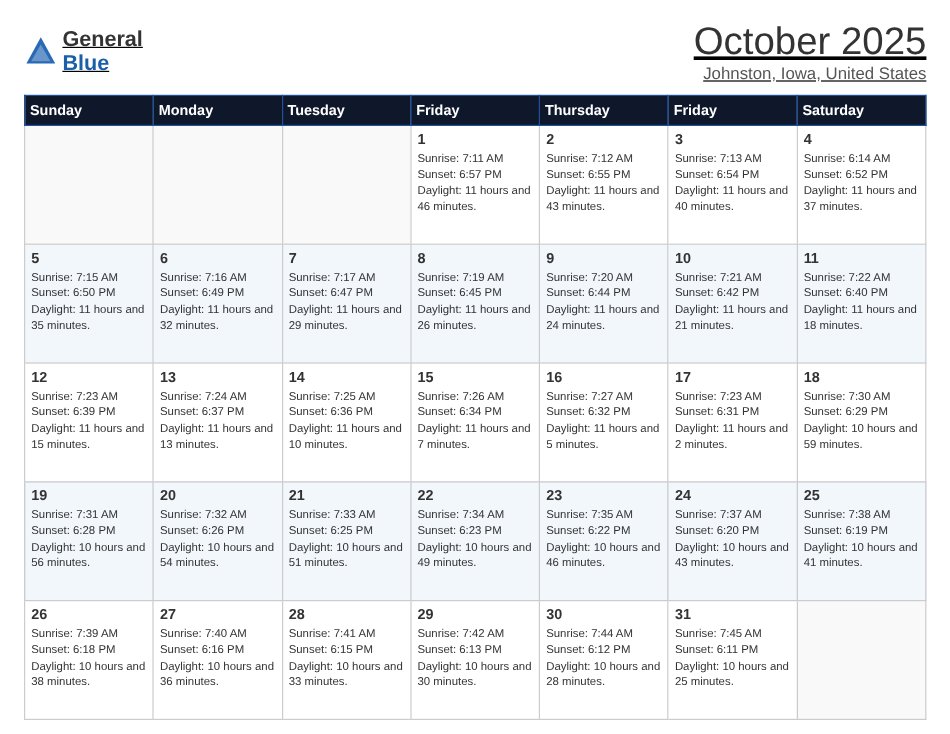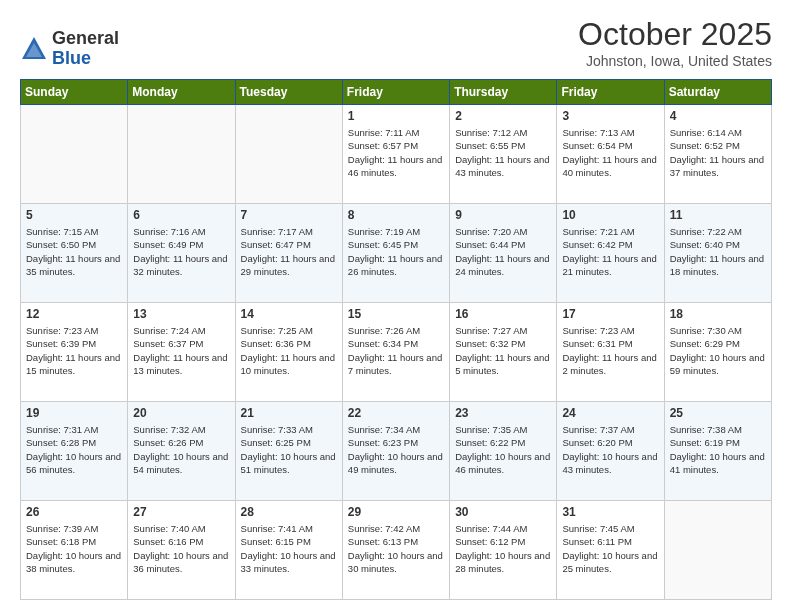--- a/index.html
+++ b/index.html
@@ -13,22 +13,23 @@
     .page {
       width: 792px;
       height: 612px;
       padding: 16px 20px 12px 20px;
       display: flex;
       flex-direction: column;
     }
     .header {
       display: flex;
       justify-content: space-between;
-      align-items: flex-end;
+      align-items: center;
       margin-bottom: 10px;
+      text-decoration: underline;
     }
     .logo {
       display: flex;
       align-items: center;
       gap: 4px;
     }
     .logo-text {
       font-size: 18px;
       font-weight: bold;
       line-height: 1.1;
@@ -52,21 +53,21 @@
       color: #555;
     }
     .calendar {
       flex: 1;
       border: 1px solid #ccc;
       border-collapse: collapse;
       width: 100%;
       table-layout: fixed;
     }
     .calendar th {
-      background: #4d7c0f;
+      background: #0f172a;
       color: #fff;
       font-size: 12px;
       font-weight: bold;
       padding: 5px 4px;
       text-align: left;
       border: 1px solid #1e5199;
     }
     .calendar td {
       border: 1px solid #ccc;
       vertical-align: top;

